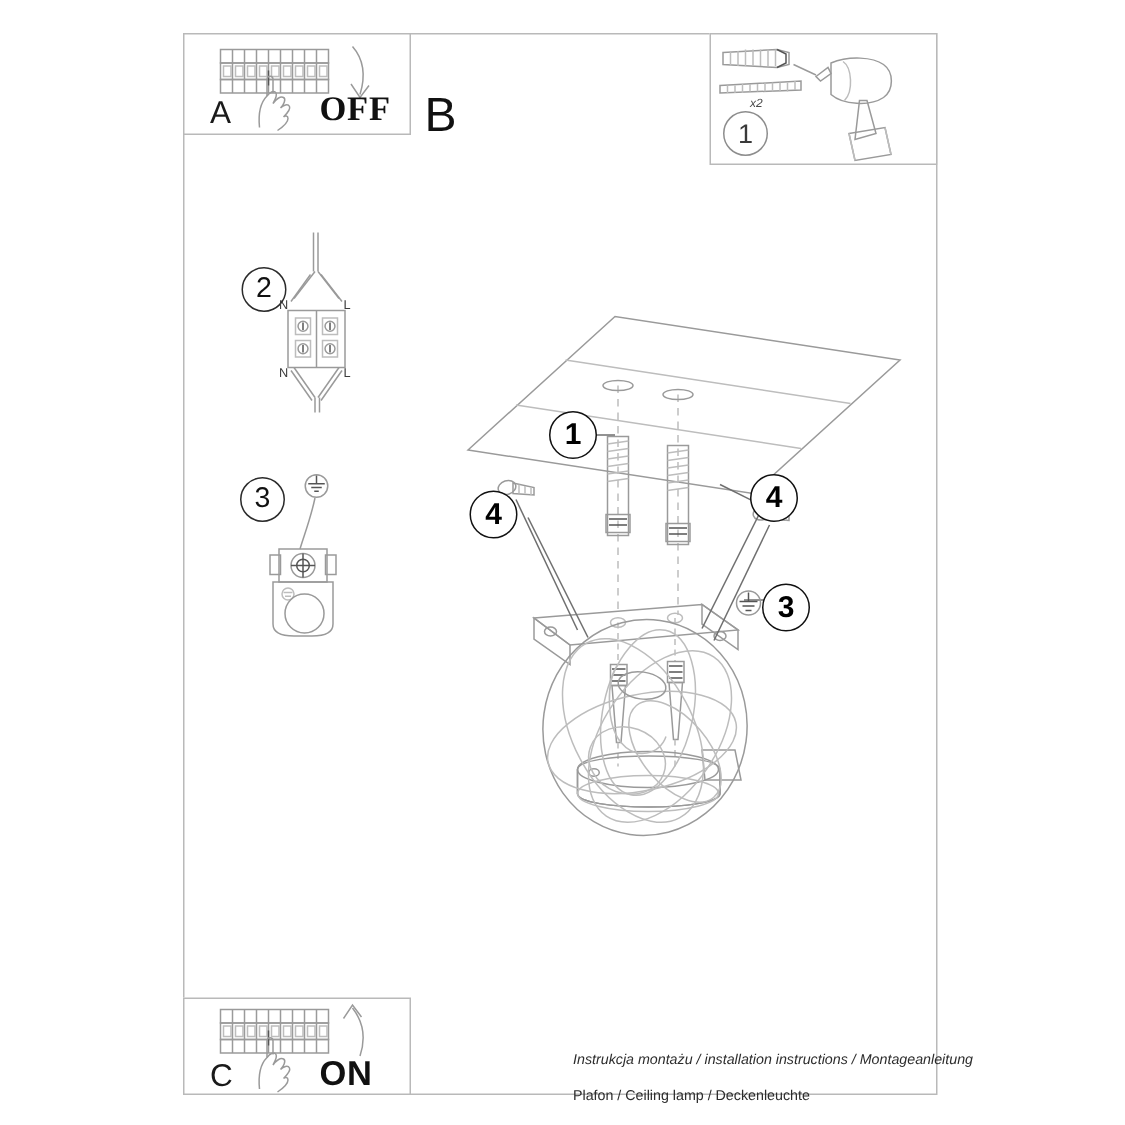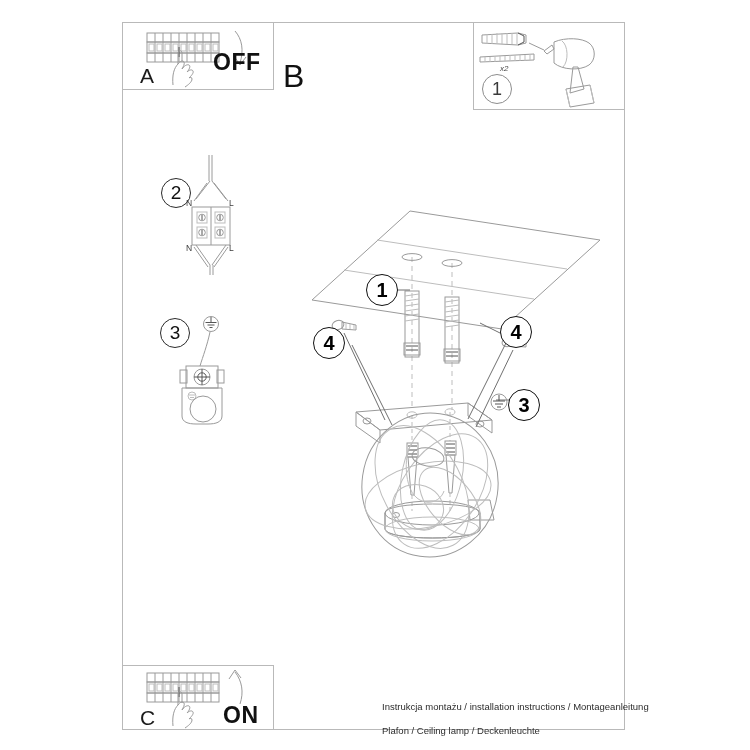--- a/index.html
+++ b/index.html
@@ -133,21 +133,21 @@
                            C67 54 69 54 69 56 C69 59 65 62 62 64"></path>
       <path class="ln" d="M55 41 L55 30 C55 27 59 27 59 30 L59 39"></path>
     </g>
     <g>
       <path class="ln" d="M112 8 C119 16 121 27 117 40"></path>
       <path class="ln" d="M111 33 L117 42 L123 34"></path>
     </g>
   </svg>
 </div>
 <div class="panel-letter" style="left:140px;top:64px;">A</div>
-<div class="word" style="left:213px;top:49px;">OFF</div>
+<div class="word" style="left:213px;top:60px;font-family:Liberation Serif, serif;">OFF</div>
 
 <div class="big-letter" style="left:283px;top:58px;">B</div>
 
 <div class="panel-box" style="left:473px;top:22px;width:152px;height:88px;">
   <svg width="150" height="86" viewBox="0 0 150 86">
     <g>
       <path class="ln" d="M8 12 L44 10 L52 12 L52 20 L44 22 L8 20 Z" fill="#fff"></path>
       <g class="ln-lt">
         <line x1="13" y1="11" x2="13" y2="21"></line>
           <line x1="18" y1="11" x2="18" y2="21"></line>
@@ -452,16 +452,16 @@
                            C67 52 69 52 69 54 C69 57 65 60 62 62"></path>
       <path class="ln" d="M55 39 L55 28 C55 25 59 25 59 28 L59 37"></path>
     </g>
     <g>
       <path class="ln" d="M117 38 C121 26 119 15 112 6"></path>
       <path class="ln" d="M106 13 L112 4 L118 12"></path>
     </g>
   </svg>
 </div>
 <div class="panel-letter" style="left:140px;top:706px;">C</div>
-<div class="word" style="left:223px;top:702px;text-align:center;">ON</div>
-
-<div class="cap" style="left:382px;top:700px;">Instrukcja montażu / installation instructions / Montageanleitung</div>
+<div class="word" style="left:213px;top:702px;text-align:center;">ON</div>
+
+<div class="cap" style="left:382px;top:700px;font-style:italic;">Instrukcja montażu / installation instructions / Montageanleitung</div>
 <div class="cap" style="left:382px;top:714px;margin-top:10px;">Plafon / Ceiling lamp / Deckenleuchte</div>
 
 </body></html>

